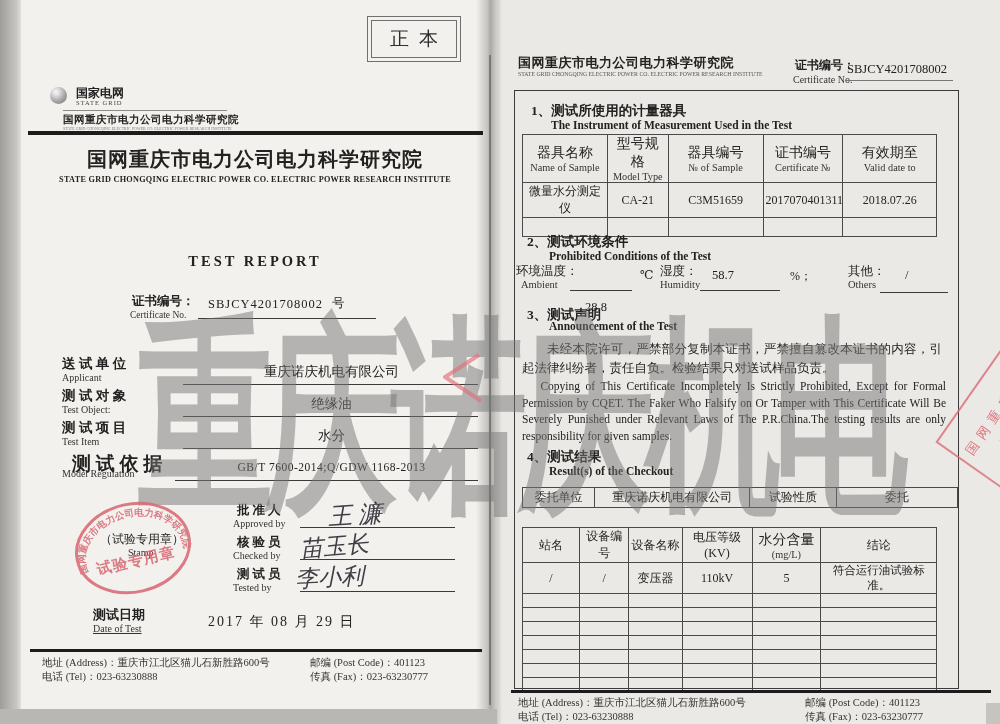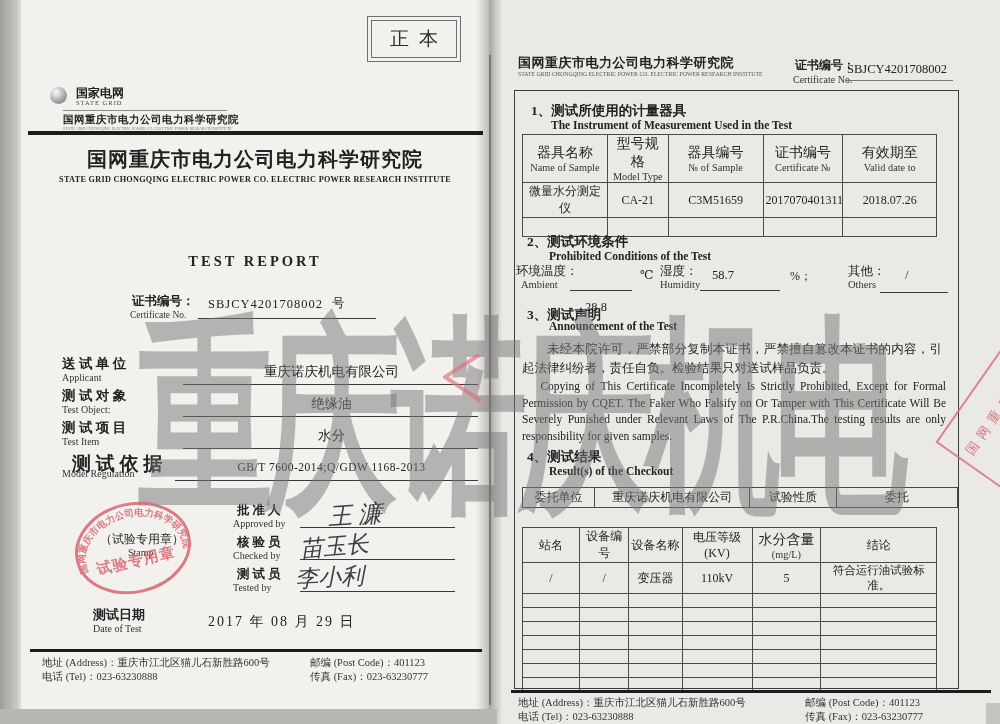--- a/index.html
+++ b/index.html
@@ -115,21 +115,21 @@
   <div class="abs en-sub" style="left:233px;top:550px;font-size:10px;">Checked by</div>
   <div class="abs underline" style="left:300px;top:559px;width:155px;"></div>
   <div class="abs sig" style="left:300px;top:531px;font-size:23px;transform:rotate(-5deg);">苗玉长</div>
 
   <div class="abs cnb" style="left:237px;top:566px;width:95px;font-size:12.5px;letter-spacing:3px;">测试员</div>
   <div class="abs en-sub" style="left:233px;top:582px;font-size:10px;">Tested by</div>
   <div class="abs underline" style="left:300px;top:591px;width:155px;"></div>
   <div class="abs sig" style="left:295px;top:562px;font-size:23px;transform:rotate(-3deg);">李小利</div>
 
   <div class="abs cnb" style="left:93px;top:606px;font-size:13px;">测试日期</div>
-  <div class="abs en-sub" style="left:93px;top:623px;font-size:10px;">Date of Test</div>
+  <div class="abs en-sub" style="left:93px;top:623px;font-size:10px;text-decoration:underline;">Date of Test</div>
   <div class="abs" style="left:208px;top:613px;font-size:14px;letter-spacing:2px;">2017 年 08 月 29 日</div>
 
   <div class="abs thickline" style="left:30px;top:649px;width:452px;height:3px;"></div>
   <div class="abs" style="left:42px;top:656px;font-size:10.5px;color:#333;">地址 (Address)：重庆市江北区猫儿石新胜路600号</div>
   <div class="abs" style="left:310px;top:656px;font-size:10.5px;color:#333;">邮编 (Post Code)：401123</div>
   <div class="abs" style="left:42px;top:670px;font-size:10.5px;color:#333;">电话 (Tel)：023-63230888</div>
   <div class="abs" style="left:310px;top:670px;font-size:10.5px;color:#333;">传真 (Fax)：023-63230777</div>
 
   <div class="abs cnb" style="left:518px;top:54px;font-size:13px;letter-spacing:.5px;">国网重庆市电力公司电力科学研究院</div>
   <div class="abs" style="left:518px;top:71px;width:255px;font-size:5.8px;color:#555;white-space:nowrap;overflow:hidden;">STATE GRID CHONGQING ELECTRIC POWER CO. ELECTRIC POWER RESEARCH INSTITUTE</div>

